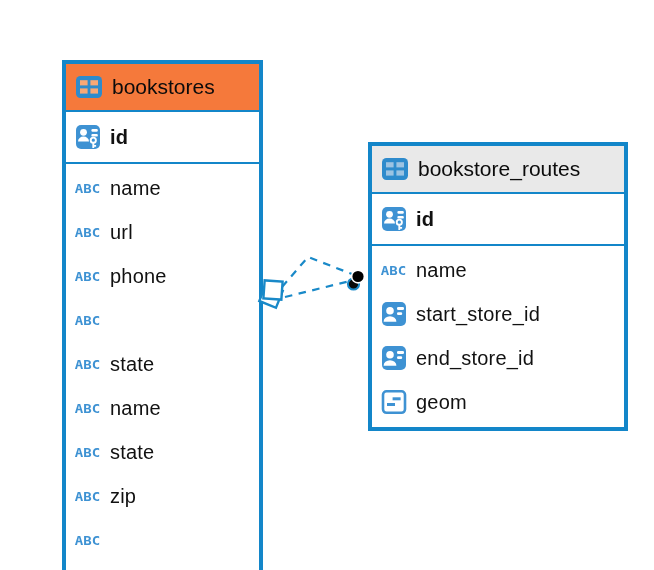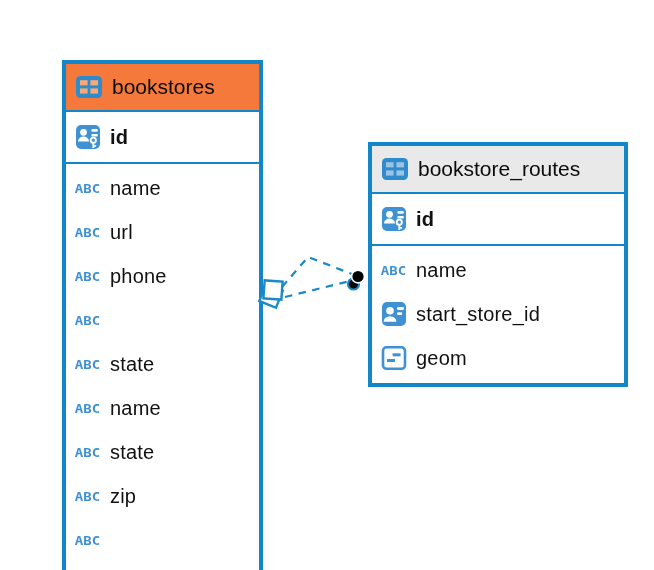--- a/index.html
+++ b/index.html
@@ -189,20 +189,28 @@
 
   <div class="row">
     <span class="icon-cell">
           <svg class="ic">
             <use href="#sym-foreign-key"></use>
           </svg>
         </span>
     <span class="col-label">start_store_id</span>
   </div>
 
+  <div class="row">
+    <span class="icon-cell">
+          <svg class="ic">
+            <use href="#sym-foreign-key"></use>
+          </svg>
+        </span>
+    <span class="col-label">end_store_id</span>
+  </div>
 
   <div class="row">
     <span class="icon-cell">
           <svg class="ic">
             <use href="#sym-geometry"></use>
           </svg>
         </span>
     <span class="col-label">geom</span>
   </div>
 </div>

